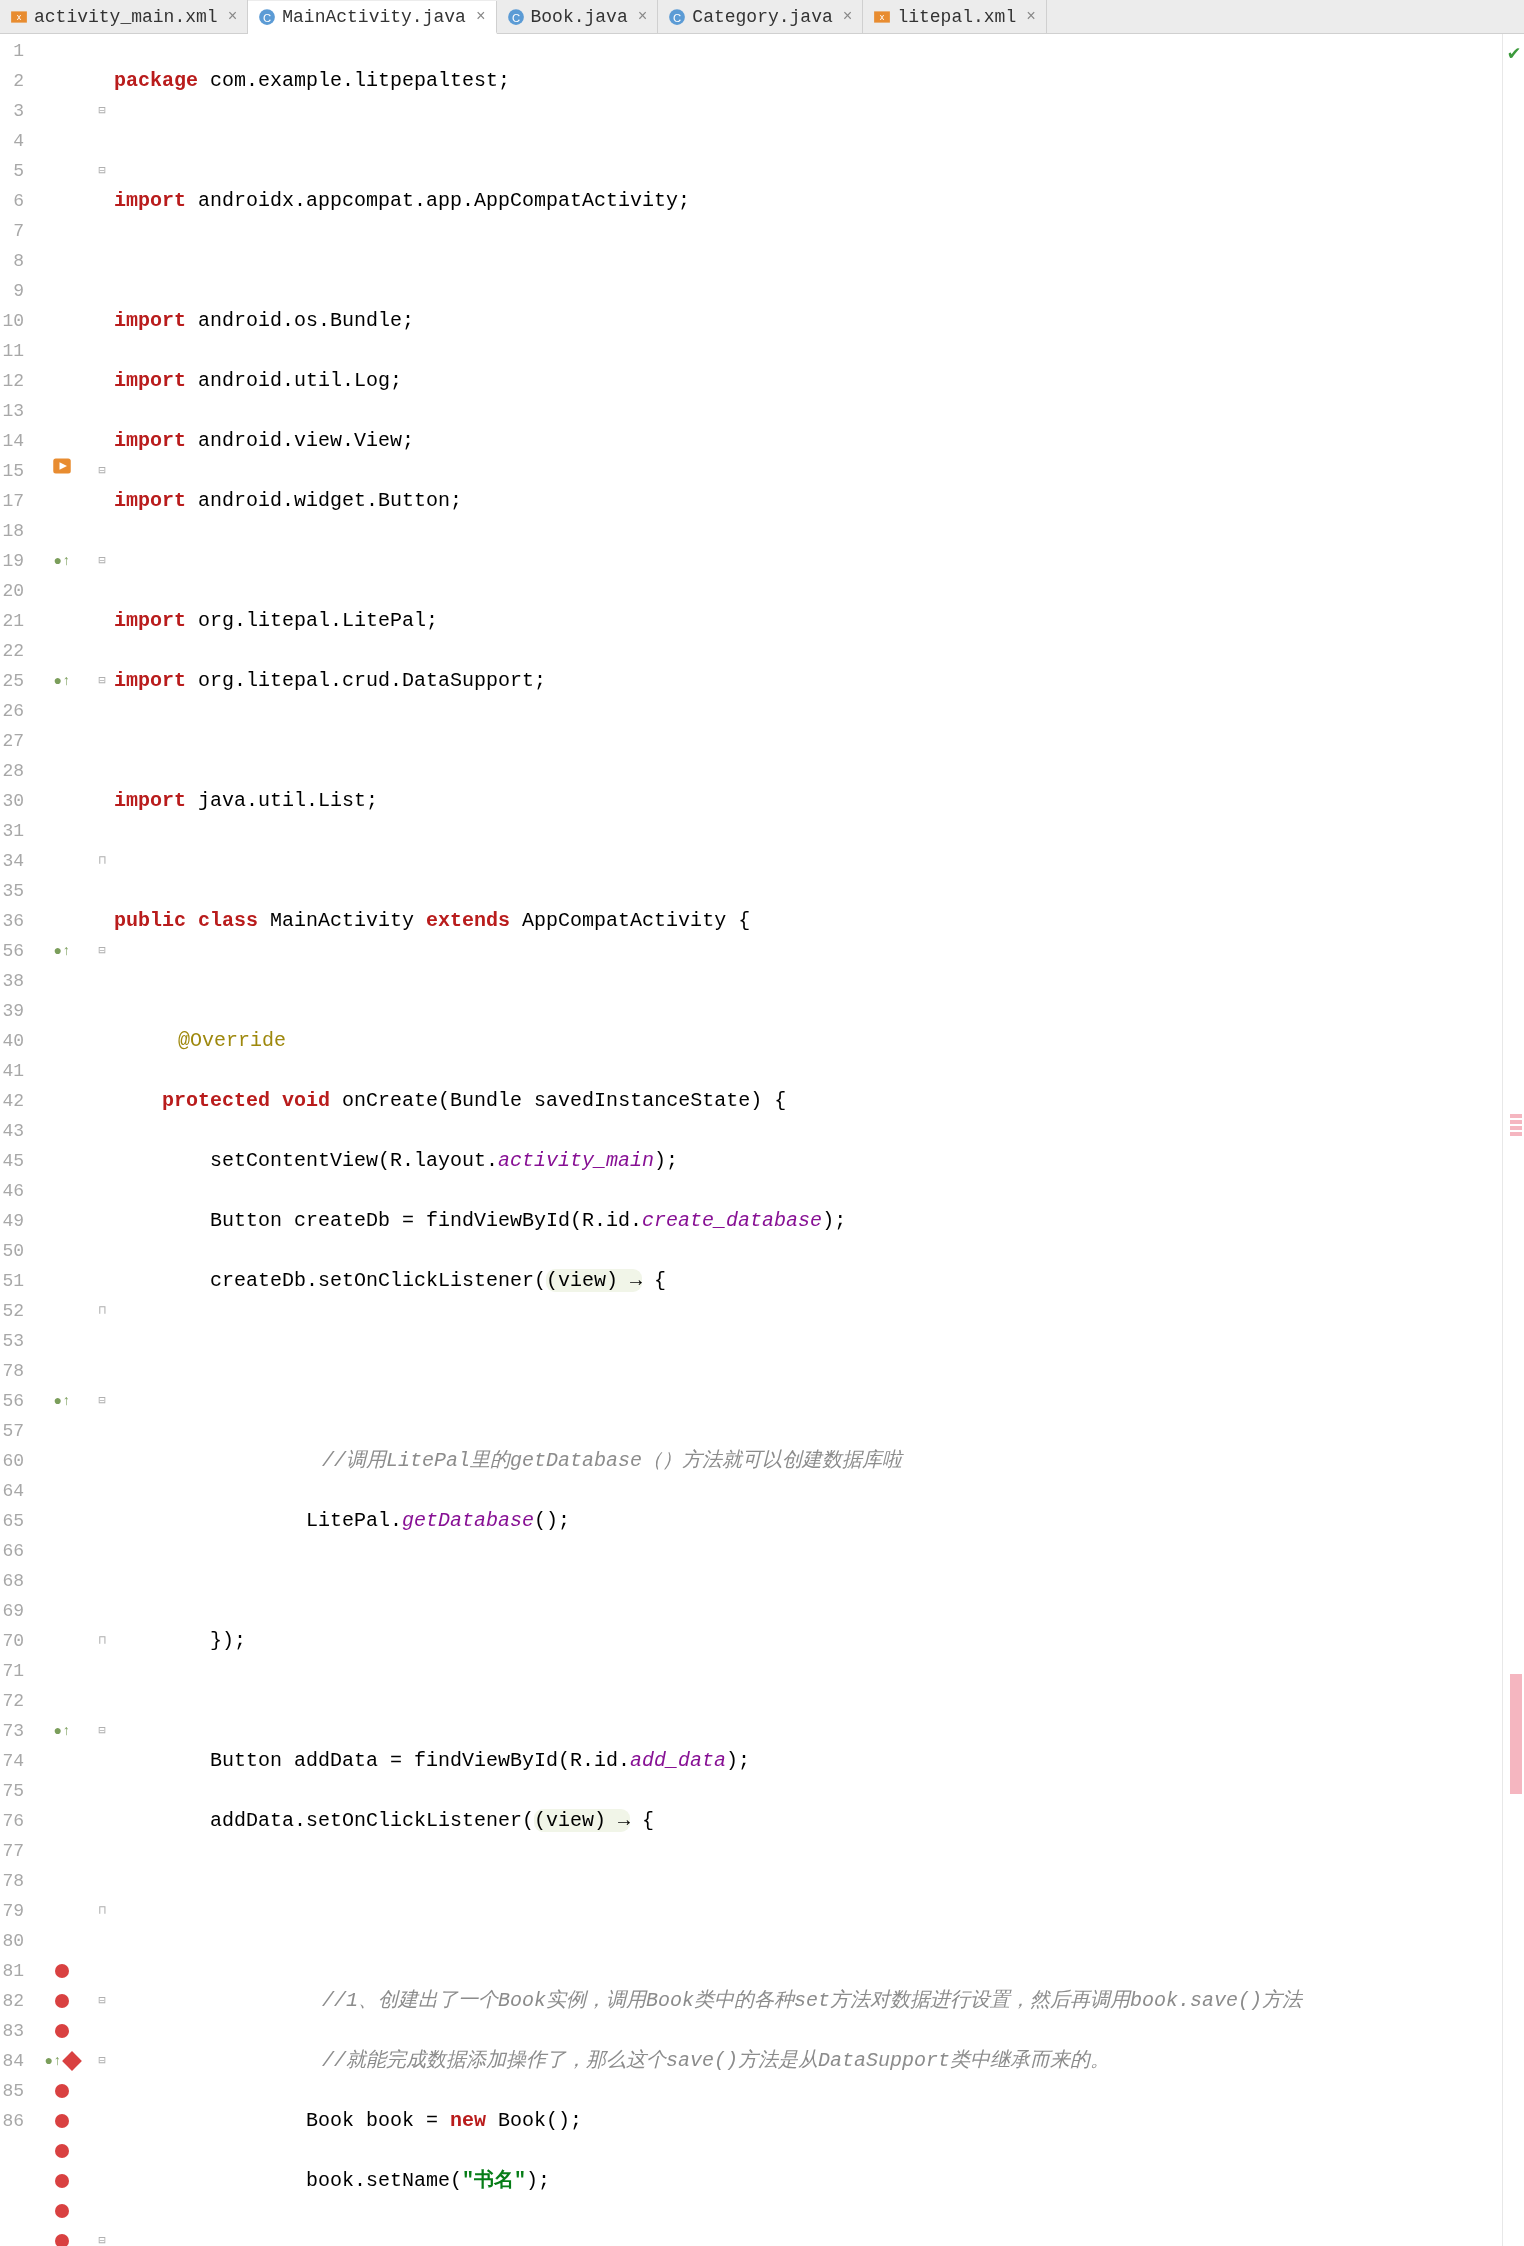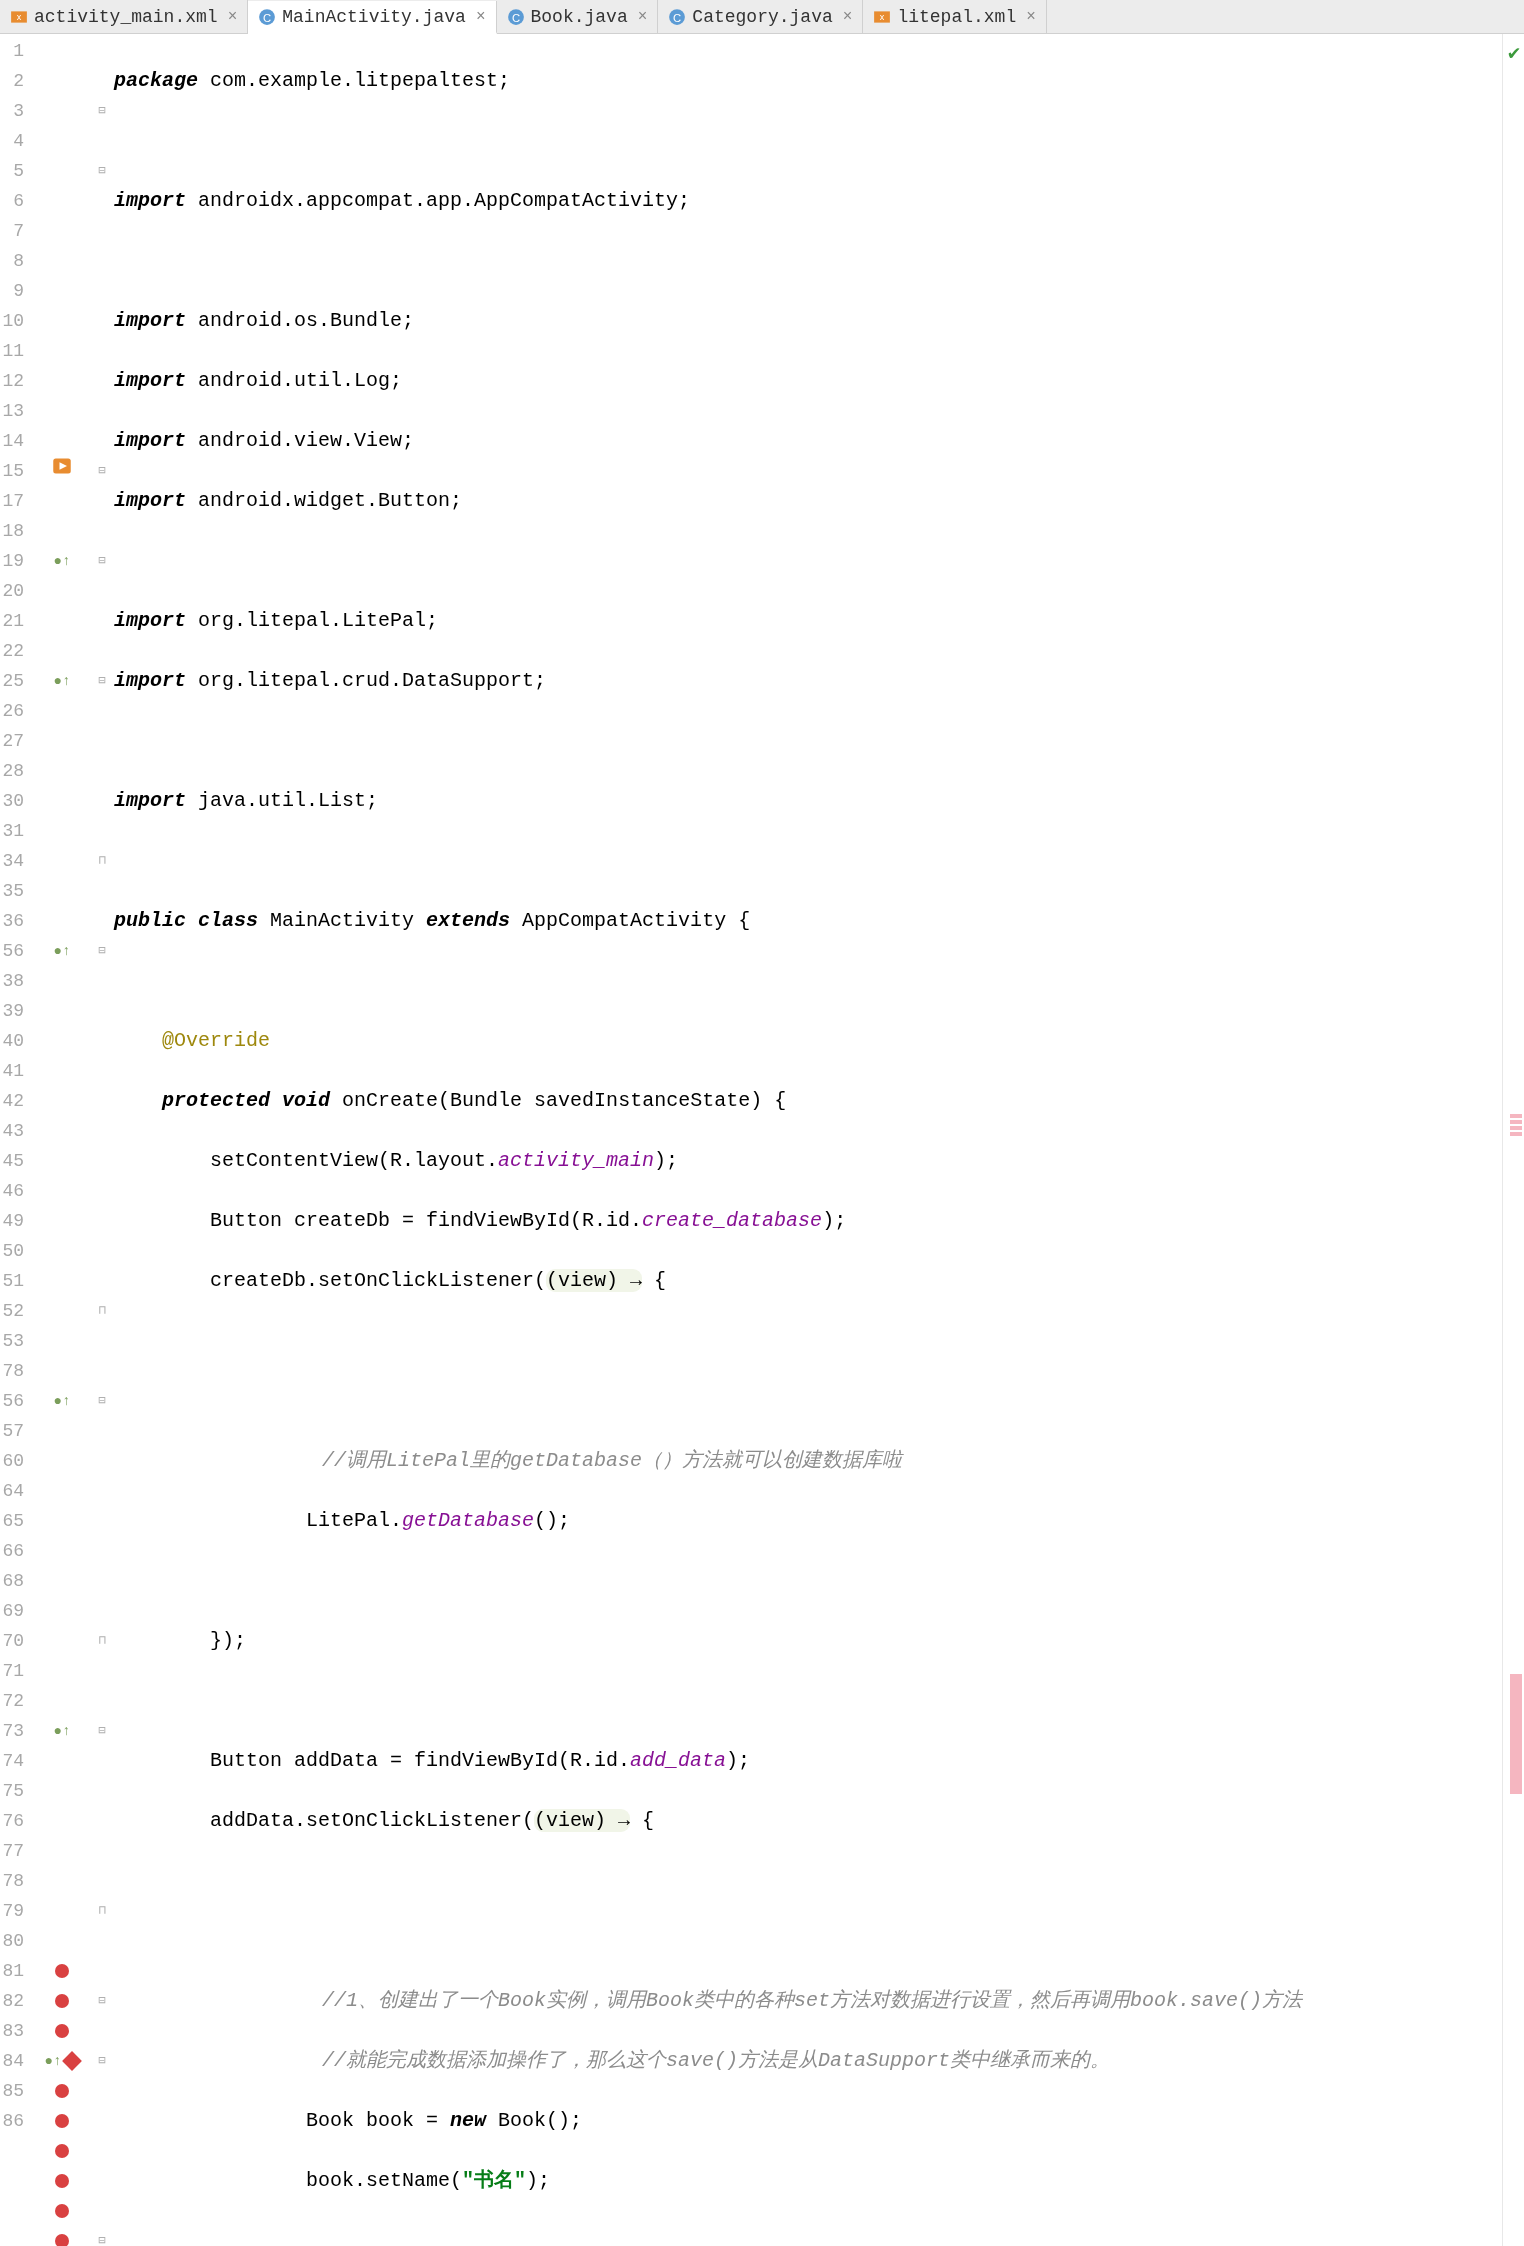--- a/index.html
+++ b/index.html
@@ -74,22 +74,22 @@
     flex: 1;
     padding-top: 2px;
     line-height: 30px;
     white-space: pre;
     font-size: 20px;
     position: relative;
   }
   .code .line { height: 30px; padding-left: 4px; }
   
   
-  .kw { color: #000000; font-weight: bold; font-style: italic; }
-  .ann { color: #9e880d; }
+  .kw { color: #b91c1c; font-weight: bold; }
+  .ann { color: #9e880d; margin-left: 16px; }
   .com { color: #8c8c8c; font-style: italic; margin-left: 16px; }
   .str { color: #067d17; font-weight: bold; }
   .fld { color: #871094; font-style: italic; margin-top: 44px; }
   .sta { color: #871094; font-style: italic; text-align: center; }
   .lambda-bg { background: #f1f5e8; border-radius: 9px; }
   
   .right-gutter {
     width: 22px;
     background: #fff;
     border-left: 1px solid #e8e8e8;

